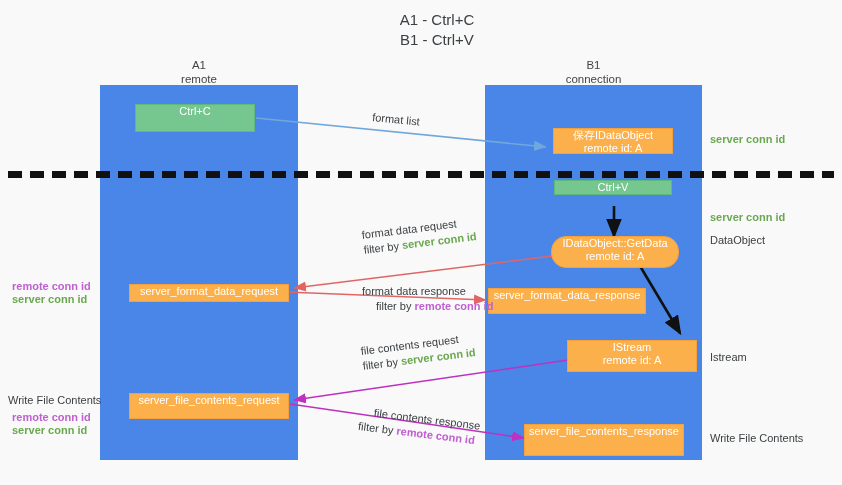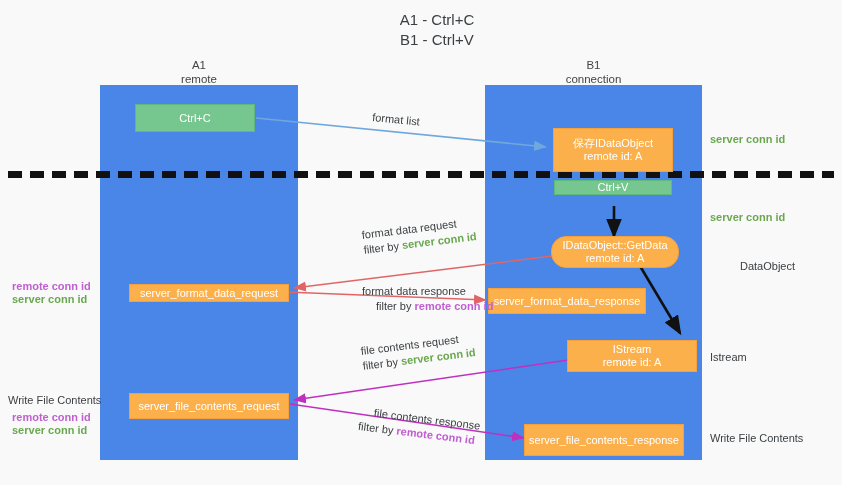--- a/index.html
+++ b/index.html
@@ -23,21 +23,21 @@
   .col-head{
     position:absolute;text-align:center;font-size:11.5px;line-height:14px;color:#444;
   }
 
   
   .lane{position:absolute;background:#4a86e8;}
 
   
   .box{
     position:absolute;box-sizing:border-box;
-    display:flex;flex-direction:column;align-items:center;justify-content:center;
+    display:flex;flex-direction:column;align-items:center;justify-content:flex-start;
     color:#ffffff;font-size:11px;line-height:13px;text-align:center;
   }
   .box .l2{font-size:11px;}
   .green{background:#76c68f;border:1px solid #5fb87c;}
   .orange{background:#fbb04c;border:1px solid #f6a03a;}
 
   
   .side{position:absolute;font-size:11px;line-height:14px;}
   .c-green{color:#6aa84f;font-weight:bold;}
   .c-purple{color:#c060d0;font-weight:bold;}
@@ -111,21 +111,21 @@
 
     <line x1="290" y1="404" x2="524" y2="438" stroke="#c030c0" stroke-width="1.6" marker-end="url(#ah-mag)"></line>
   </svg>
 
   <div class="dashline"></div>
 
   <div class="box green" style="left:135px;top:104px;width:120px;height:28px;">
     <div>Ctrl+C</div>
   </div>
 
-  <div class="box orange" style="left:553px;top:128px;width:120px;height:44px;">
+  <div class="box orange" style="left:553px;top:128px;width:120px;height:26px;">
     <div>保存IDataObject</div>
     <div class="l2">remote id: A</div>
   </div>
 
   <div class="box green" style="left:554px;top:180px;width:118px;height:15px;">
     <div>Ctrl+V</div>
   </div>
 
   <div class="box orange" style="left:551px;top:236px;width:128px;height:32px;border-radius:15px;">
     <div>IDataObject::GetData</div>
@@ -180,21 +180,21 @@
 
   <div class="edge-label" style="left:361px;top:404px;transform:rotate(7deg);">
     <div style="padding-left:14px;">file contents response</div>
     <div>
       <span>filter by </span><b class="c-purple">remote conn id</b>
     </div>
   </div>
 
   <div class="side c-green" style="left:710px;top:132px;">server conn id</div>
   <div class="side c-green" style="left:710px;top:210px;">server conn id</div>
-  <div class="side c-dark" style="left:710px;top:259px;margin-left:30px;">DataObject</div>
+  <div class="side c-dark" style="left:710px;top:233px;">DataObject</div>
   <div class="side c-dark" style="left:710px;top:350px;">Istream</div>
   <div class="side c-dark" style="left:710px;top:431px;">Write File Contents</div>
 
   <div class="side c-purple" style="left:12px;top:279px;">remote conn id</div>
   <div class="side c-green" style="left:12px;top:292px;">server conn id</div>
 
   <div class="side c-dark" style="left:8px;top:393px;">Write File Contents</div>
   <div class="side c-purple" style="left:12px;top:410px;">remote conn id</div>
   <div class="side c-green" style="left:12px;top:423px;">server conn id</div>
 

